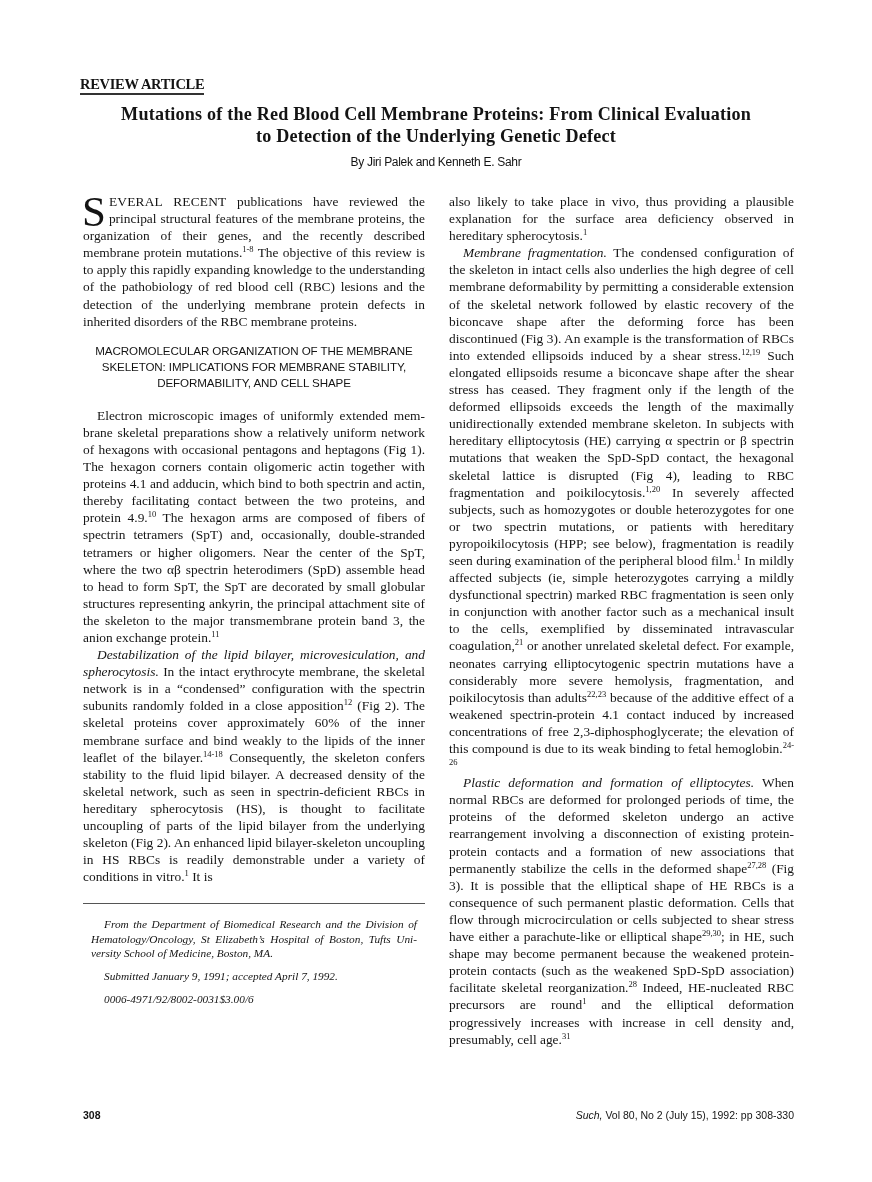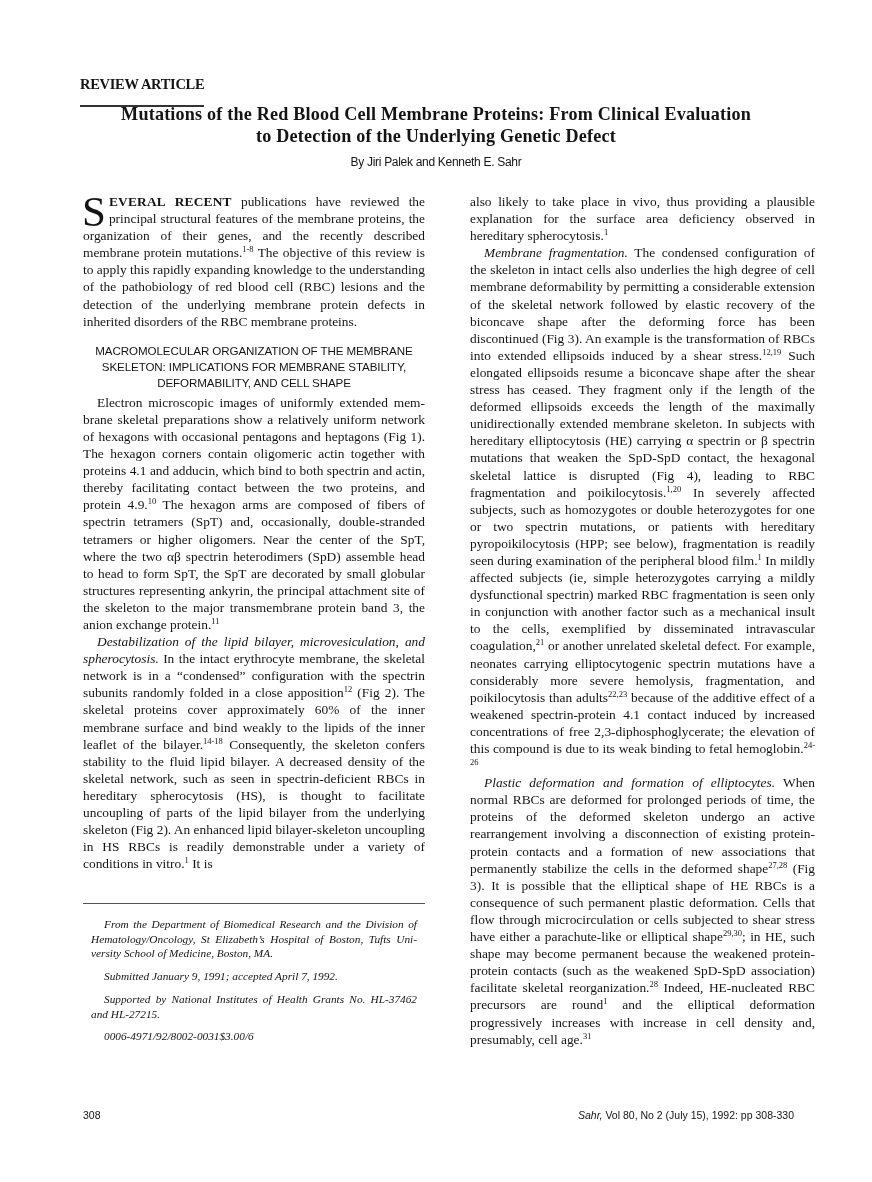--- a/index.html
+++ b/index.html
@@ -1,66 +1,66 @@
 <!DOCTYPE html>
 <html><head>
 <meta charset="utf-8">
 <style>
   html, body { margin: 0; padding: 0; background: #ffffff; }
   body { width: 872px; height: 1182px; position: relative; overflow: hidden; color: #141414; }
 
   .section-label {
     position: absolute; left: 80px; top: 76px;
     font-family: "Liberation Serif", serif; font-weight: bold; font-size: 14.5px;
-    letter-spacing: -0.3px; padding-bottom: 12px; border-bottom: 2px solid #333;
+    letter-spacing: -0.3px; padding-bottom: 0; border-bottom: 2px solid #333;
   }
   .title {
     position: absolute; left: 60px; top: 103px; width: 752px; text-align: center;
     font-family: "Liberation Serif", serif; font-weight: bold; font-size: 19.5px;
     line-height: 22px; letter-spacing: 0.2px; transform: scaleX(0.93); transform-origin: center;
   }
   .byline {
     position: absolute; left: 60px; top: 155px; width: 752px; text-align: center;
     font-family: "Liberation Sans", sans-serif; font-size: 12px; letter-spacing: -0.3px;
   }
   .col {
     position: absolute; top: 193px; width: 342px;
     font-family: "Liberation Serif", serif; font-size: 13.4px; line-height: 17.1px;
     text-align: justify; hyphens: manual;
   }
   .col-left { left: 83px; }
-  .col-right { left: 470px; width: 345px; }
+  .col-right { left: 449px; width: 345px; }
   .col p { margin: 0; text-indent: 14px; }
   .col p.noindent { text-indent: 0; }
   .col sup { font-size: 8.5px; line-height: 0; vertical-align: 5px; }
   .dropcap {
     float: left; font-size: 43px; line-height: 30px; font-weight: normal;
     margin: 2px 3px 0 -1px; padding-top: 2px;
   }
-  .smallcaps-lead { letter-spacing: 0.2px; font-weight: bold; }
+  .smallcaps-lead { letter-spacing: 0.2px; }
   .heading {
     font-family: "Liberation Sans", sans-serif; font-size: 11.6px; line-height: 16px;
-    text-align: center; letter-spacing: -0.1px; margin: 13px 0 3px 0;
+    text-align: center; letter-spacing: -0.1px; margin: 13px 0 16px 0;
   }
   em, .it { font-style: italic; margin-top: 20px; }
 
   .fn-rule {
     position: absolute; left: 83px; top: 903px; width: 342px; height: 0;
     border-top: 1px solid #555;
   }
   .footnotes {
     position: absolute; left: 83px; top: 909px; width: 342px;
     font-family: "Liberation Serif", serif; font-style: italic; font-size: 11.3px; line-height: 14.7px;
     text-align: justify;
   }
   .footnotes p { margin: 8px; text-indent: 13px; }
 
   .page-number {
     position: absolute; left: 83px; top: 1109px;
-    font-family: "Liberation Sans", sans-serif; font-size: 10.5px;
+    font-family: "Liberation Sans", sans-serif; font-size: 10.5px; font-weight: bold;
   }
   .journal-ref {
     position: absolute; right: 78px; top: 1109px;
     font-family: "Liberation Sans", sans-serif; font-size: 10.5px;
   }
   .journal-ref .jname { font-style: italic; }
 </style>
 </head>
 <body>
 
@@ -100,18 +100,17 @@
 
   <p>
     <em>Plastic deformation and formation of elliptocytes.</em><span>  When normal RBCs are deformed for prolonged periods of time, the proteins of the deformed skeleton undergo an active rearrangement involving a disconnection of existing protein-protein contacts and a formation of new associations that permanently stabilize the cells in the deformed shape</span><sup>27,28</sup><span> (Fig 3). It is possible that the elliptical shape of HE RBCs is a consequence of such permanent plastic deformation. Cells that flow through microcirculation or cells subjected to shear stress have either a parachute-like or elliptical shape</span><sup>29,30</sup><span>; in HE, such shape may become permanent because the weakened protein-protein contacts (such as the weakened SpD-SpD association) facilitate skeletal reorga­nization.</span><sup>28</sup><span> Indeed, HE-nucleated RBC precursors are round</span><sup>1</sup><span> and the elliptical deformation progressively in­creases with increase in cell density and, presumably, cell age.</span><sup>31</sup>
   </p>
 </div>
 
 <div class="fn-rule"></div>
 <div class="footnotes">
   <p>From the Department of Biomedical Research and the Division of Hematology/Oncology, St Elizabeth’s Hospital of Boston, Tufts Uni­versity School of Medicine, Boston, MA.</p>
   <p>Submitted January 9, 1991; accepted April 7, 1992.</p>
-  <p>Supported by National Institutes of Health Grants No. HL-37462 and HL-27215.</p>
   <p>0006-4971/92/8002-0031$3.00/6</p>
 </div>
 
 <div class="page-number">308</div>
-<div class="journal-ref"><span class="jname">Sahr,</span><span> Vol 80, No 2 (July 15), 1992: pp 308-330</span></div>
+<div class="journal-ref"><span class="jname">Such,</span><span> Vol 80, No 2 (July 15), 1992: pp 308-330</span></div>
 
 </body></html>

